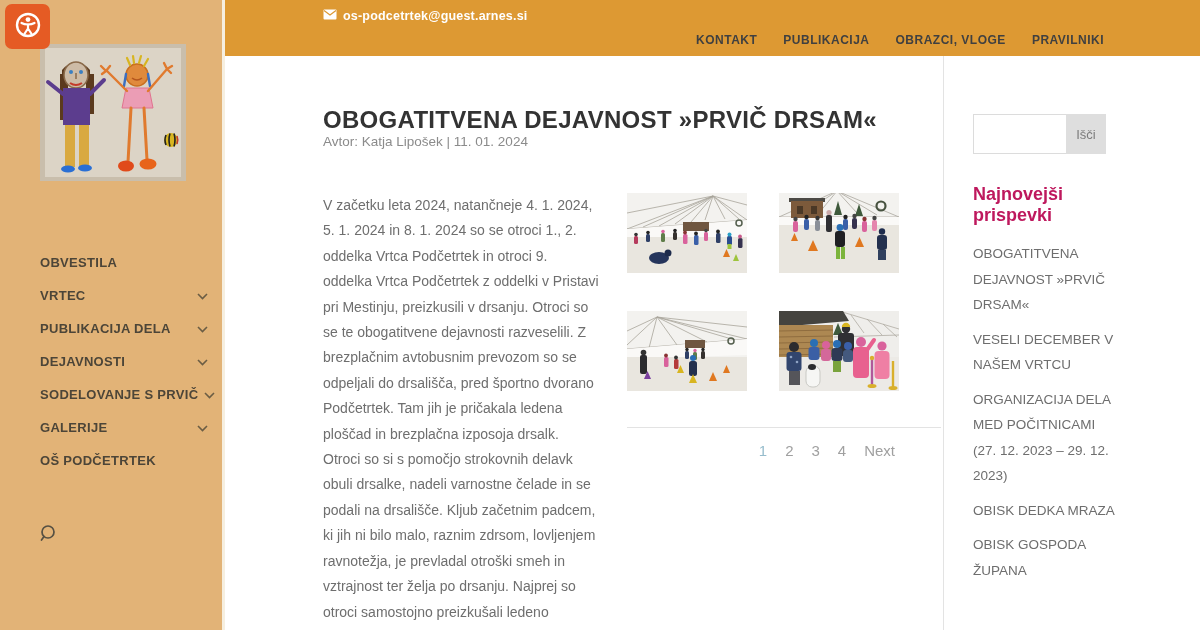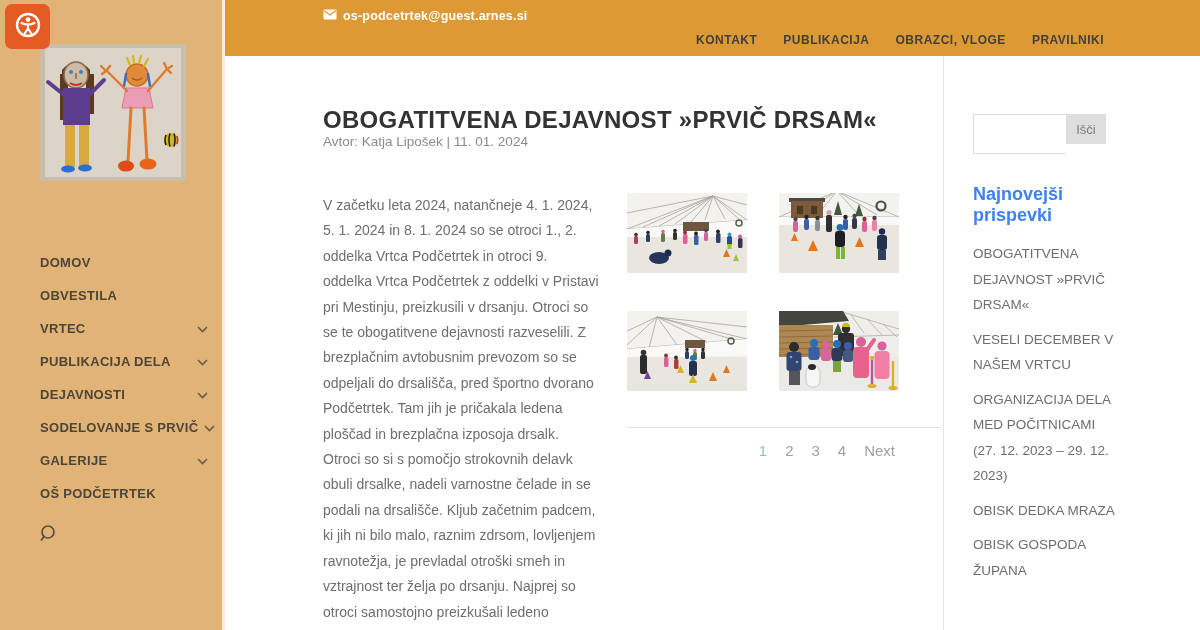--- a/index.html
+++ b/index.html
@@ -52,23 +52,23 @@
                 padding-right:46px; font-size:15px; color:#a0a0a0; }
   .pagination span { cursor:pointer; }
   .pagination .current { color:#96bccc; }
 
   
   .right-side { position:absolute; left:748px; top:58px; width:160px; }
   .search-row { display:flex; }
   .search-row input { width:93px; height:40px; border:1px solid #dcdcdc; border-right:none;
                       padding:0 8px; font-size:13px; color:#555; outline:none;
                       font-family:"Liberation Sans", sans-serif; }
-  .search-row button { width:40px; height:30px; background:#dedede; border:none; color:#7c7c7c;
+  .search-row button { width:40px; height:40px; background:#dedede; border:none; color:#7c7c7c;
                        font-size:13px; cursor:pointer; font-family:"Liberation Sans", sans-serif; }
-  .recent-heading { margin-top:30px; font-size:18px; font-weight:bold; color:#3b82f6; }
+  .recent-heading { margin-top:30px; font-size:18px; font-weight:bold; color:#be185d; }
   .post-list { margin-top:15px; width:142px; }
   .post-item { font-size:13.5px; line-height:25.5px; color:#6e6e6e; margin-bottom:9px; cursor:pointer; }
 </style>
 </head>
 <body>
 
 <button class="a11y">
   <span>
     <svg width="34" height="34" viewBox="0 0 34 34" fill="none">
       <circle cx="17" cy="17" r="11" stroke="#fff" stroke-width="2.4"></circle>
@@ -111,23 +111,20 @@
       <ellipse cx="86" cy="122" rx="8" ry="5.5" fill="#e04a1a"></ellipse>
       <ellipse cx="108" cy="120" rx="8.5" ry="5.5" fill="#e8641a"></ellipse>
 
       <circle cx="131" cy="96" r="7" fill="#d8b520"></circle>
       <path d="M126 91 Q124 96 126 101 M130 89.5 Q128 96 130 102.5 M134 89.5 Q136 96 134 102.5" stroke="#222" stroke-width="1.6" fill="none"></path>
       <path d="M137 92 Q138.5 96 137 100" stroke="#c43a2a" stroke-width="1.6" fill="none"></path>
     </svg>
   </a>
 
   <nav class="side-nav">
-    <div class="nav-item">
-      <span>DOMOV</span>
-    </div>
     <div class="nav-item">
       <span>OBVESTILA</span>
     </div>
     <div class="nav-item">
       <span>VRTEC</span>
       <span class="chev"><svg width="11" height="7" viewBox="0 0 11 7">
             <polyline points="1,1 5.5,5.5 10,1" fill="none" stroke="#6b5d44" stroke-width="1.6"></polyline>
           </svg></span>
     </div>
     <div class="nav-item">

